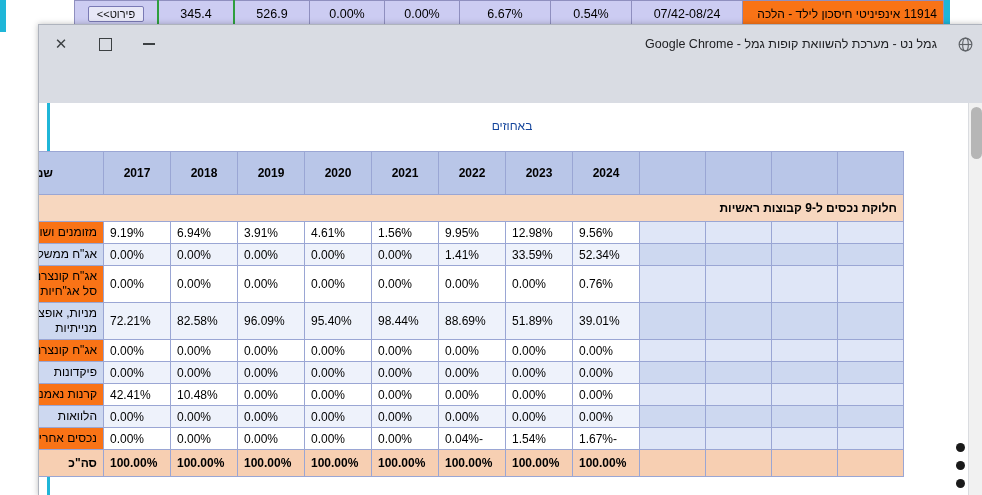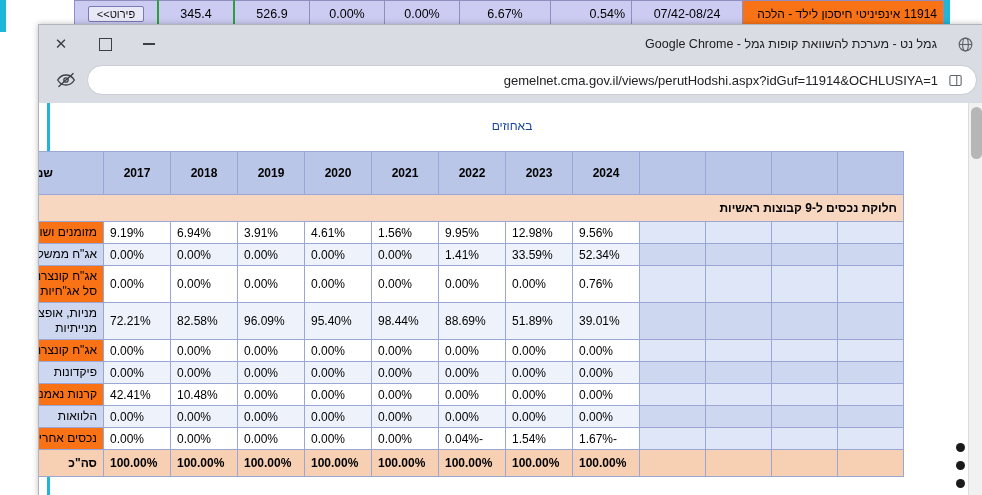--- a/index.html
+++ b/index.html
@@ -178,21 +178,21 @@
 
 <div id="bg-page">
   <div id="bg-strip">
     <div id="bg-left-edge"></div>
     <div id="bg-right-edge"></div>
     <table class="bg-table">
       <tbody>
           <tr>
         <td class="name" style="width:188px;">11914 אינפיניטי חיסכון לילד - הלכה</td>
         <td style="width:98px;">07/42-08/24</td>
-        <td style="width:68px;text-align:right;">0.54%</td>
+        <td style="width:68px;">0.54%</td>
         <td style="width:78px;">6.67%</td>
         <td style="width:62px;">0.00%</td>
         <td style="width:62px;">0.00%</td>
         <td style="width:62px;">526.9</td>
         <td class="greenb" style="width:62px;">345.4</td>
         <td style="width:70px;">
           <span class="bg-btn">פירוט&gt;&gt;</span>
         </td>
       </tr>
     </tbody>
@@ -213,38 +213,20 @@
     <div id="title-text">גמל נט - מערכת להשוואת קופות גמל - Google Chrome</div>
     <div id="globe-icon">
       <svg width="17" height="17" viewBox="0 0 24 24" fill="none" stroke="#5f6368" stroke-width="1.6">
         <circle cx="12" cy="12" r="9"></circle>
         <ellipse cx="12" cy="12" rx="4" ry="9"></ellipse>
         <line x1="3" y1="12" x2="21" y2="12"></line>
       </svg>
     </div>
   </div>
 
-  <div id="toolbar">
-    <div id="extension-icon">
-      <svg width="20" height="20" viewBox="0 0 24 24" fill="none" stroke="#3c4043" stroke-width="1.6">
-        <path d="M2 12s3.6-6 10-6 10 6 10 6-3.6 6-10 6-10-6-10-6z"></path>
-        <circle cx="12" cy="12" r="2.6"></circle>
-        <line x1="3" y1="20" x2="21" y2="4"></line>
-      </svg>
-    </div>
-    <div id="omnibox">
-      <div id="omnibox-url">gemelnet.cma.gov.il/views/perutHodshi.aspx?idGuf=11914&amp;OCHLUSIYA=1</div>
-      <div id="omnibox-trailing">
-        <svg width="15" height="15" viewBox="0 0 24 24" fill="none" stroke="#5f6368" stroke-width="1.7">
-          <rect x="3" y="4" width="18" height="16" rx="2"></rect>
-          <line x1="14" y1="4" x2="14" y2="20"></line>
-        </svg>
-      </div>
-    </div>
-  </div>
 
   <div id="viewport">
     <div id="viewport-inner">
 
       <div id="page-caption">באחוזים</div>
 
       <div id="table-wrap">
         <table class="data">
           <thead>
             <tr>

